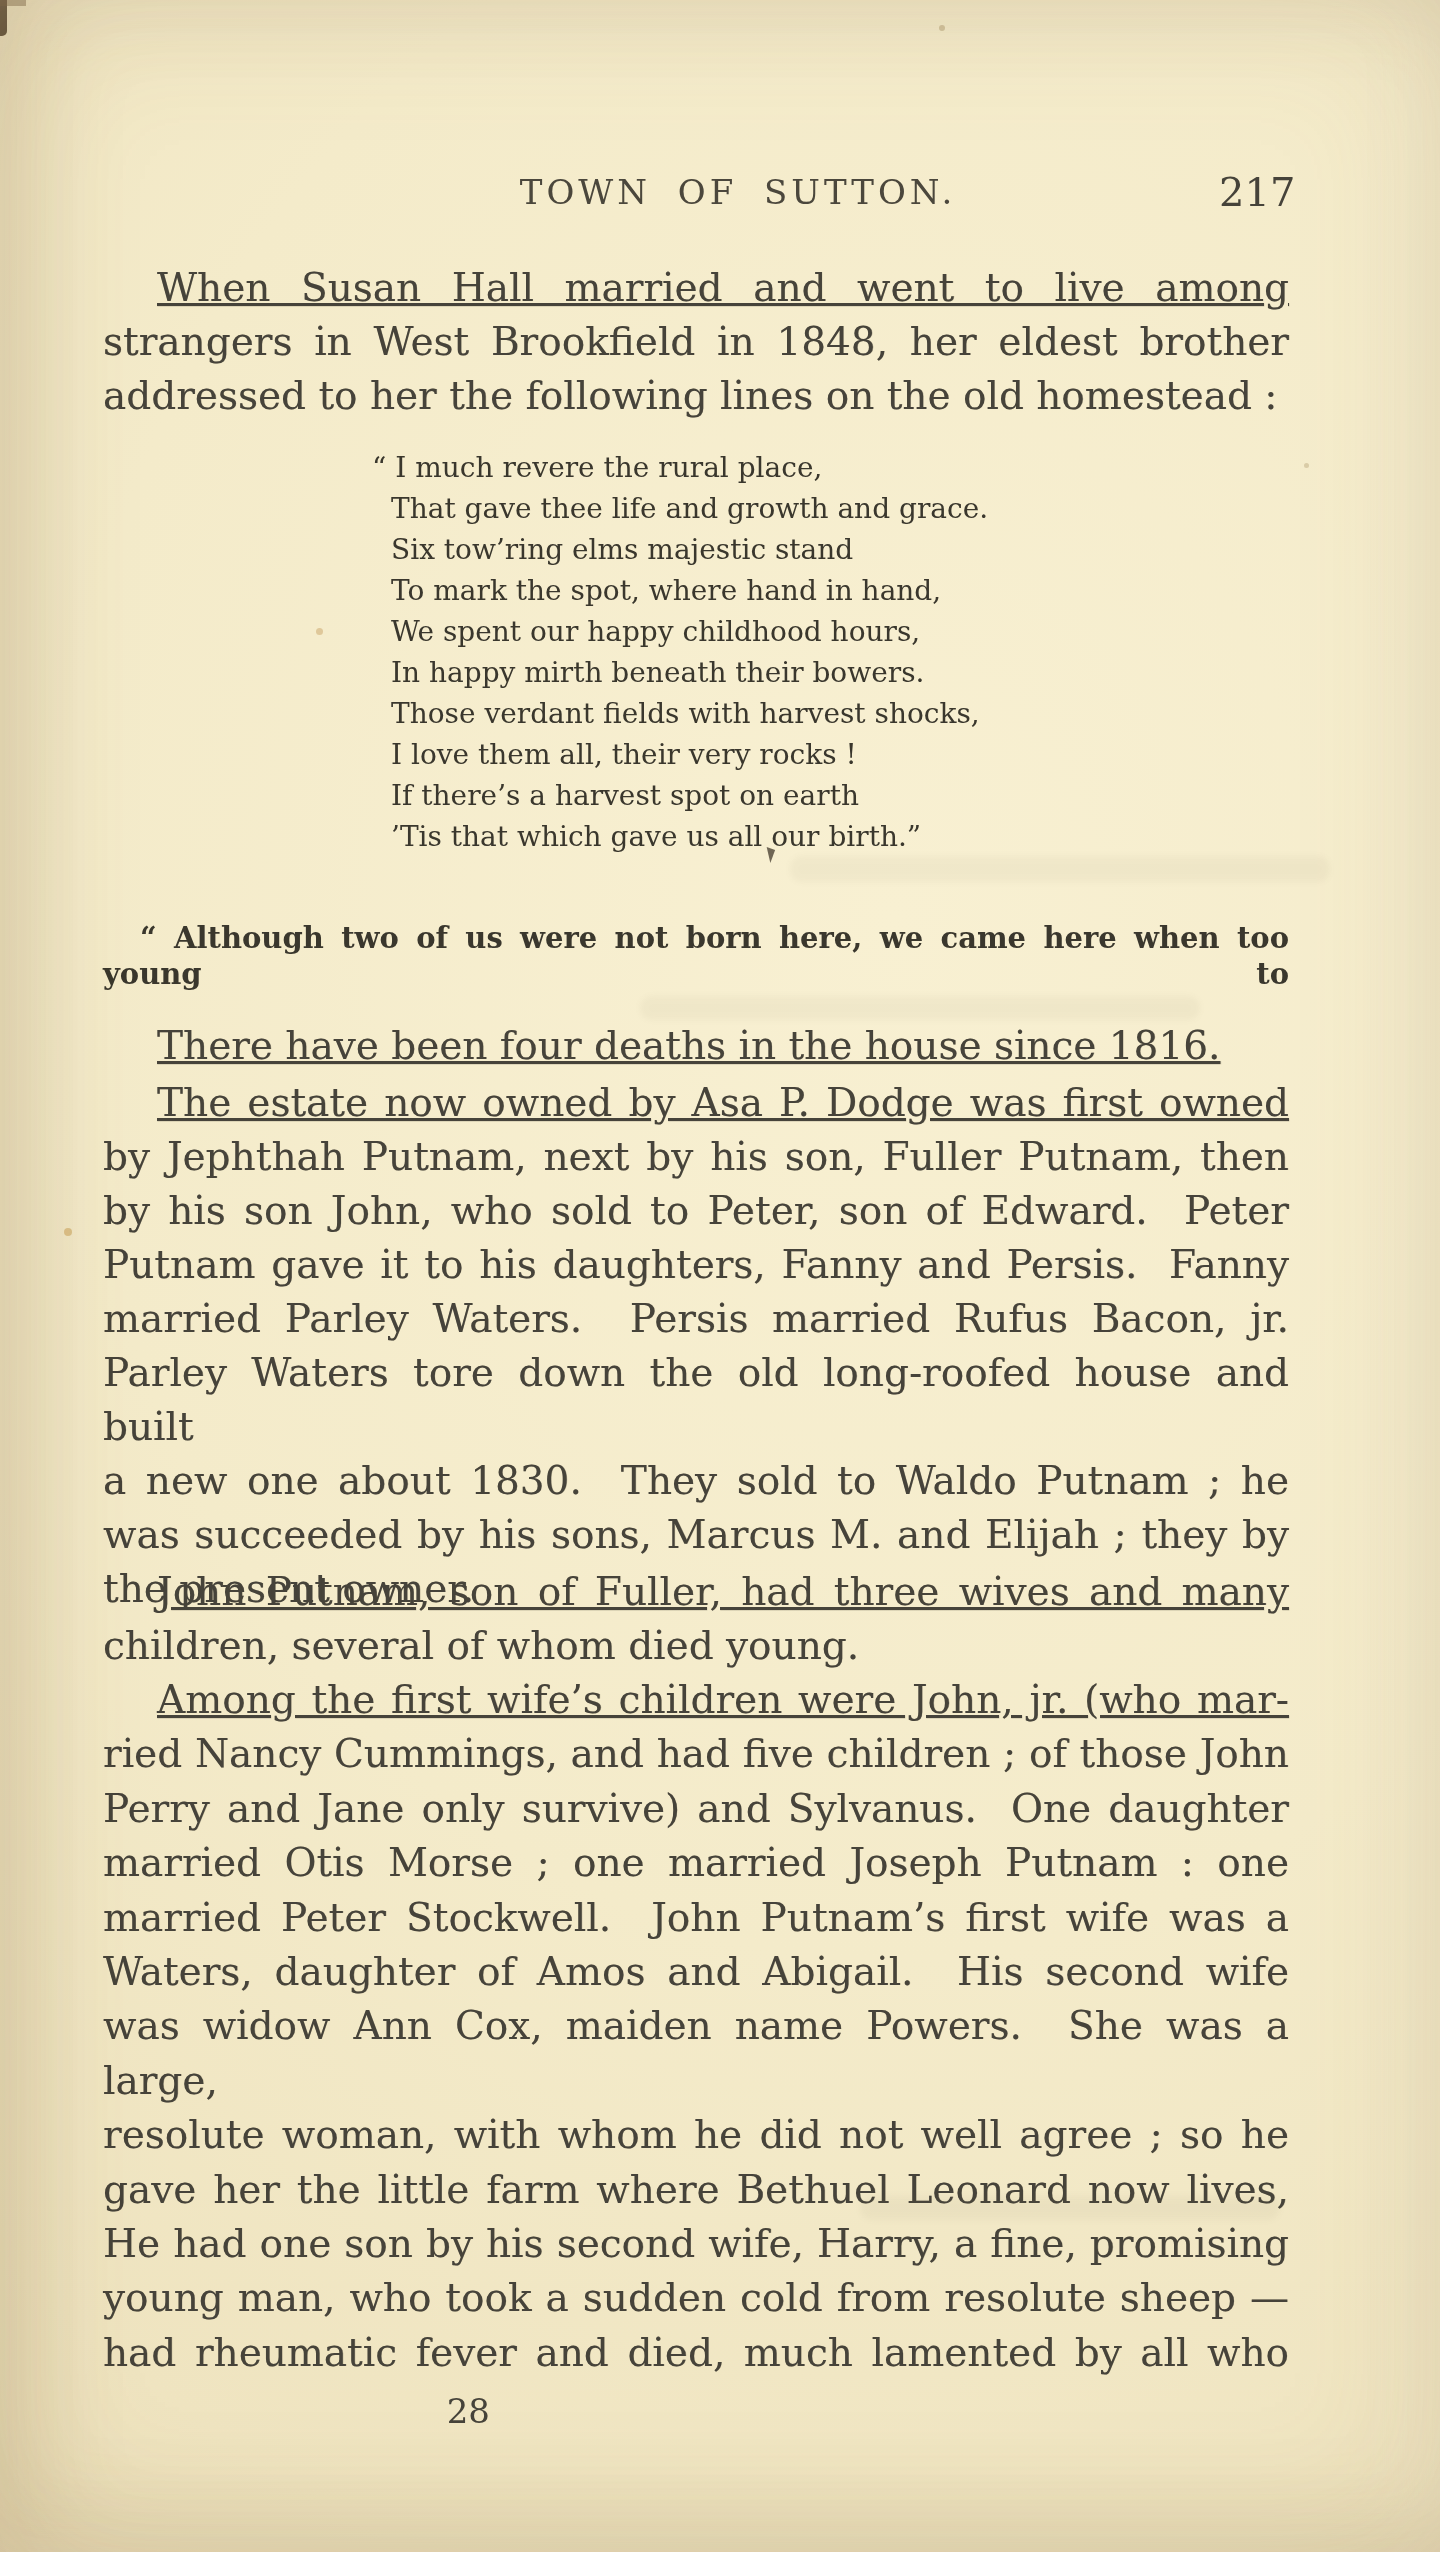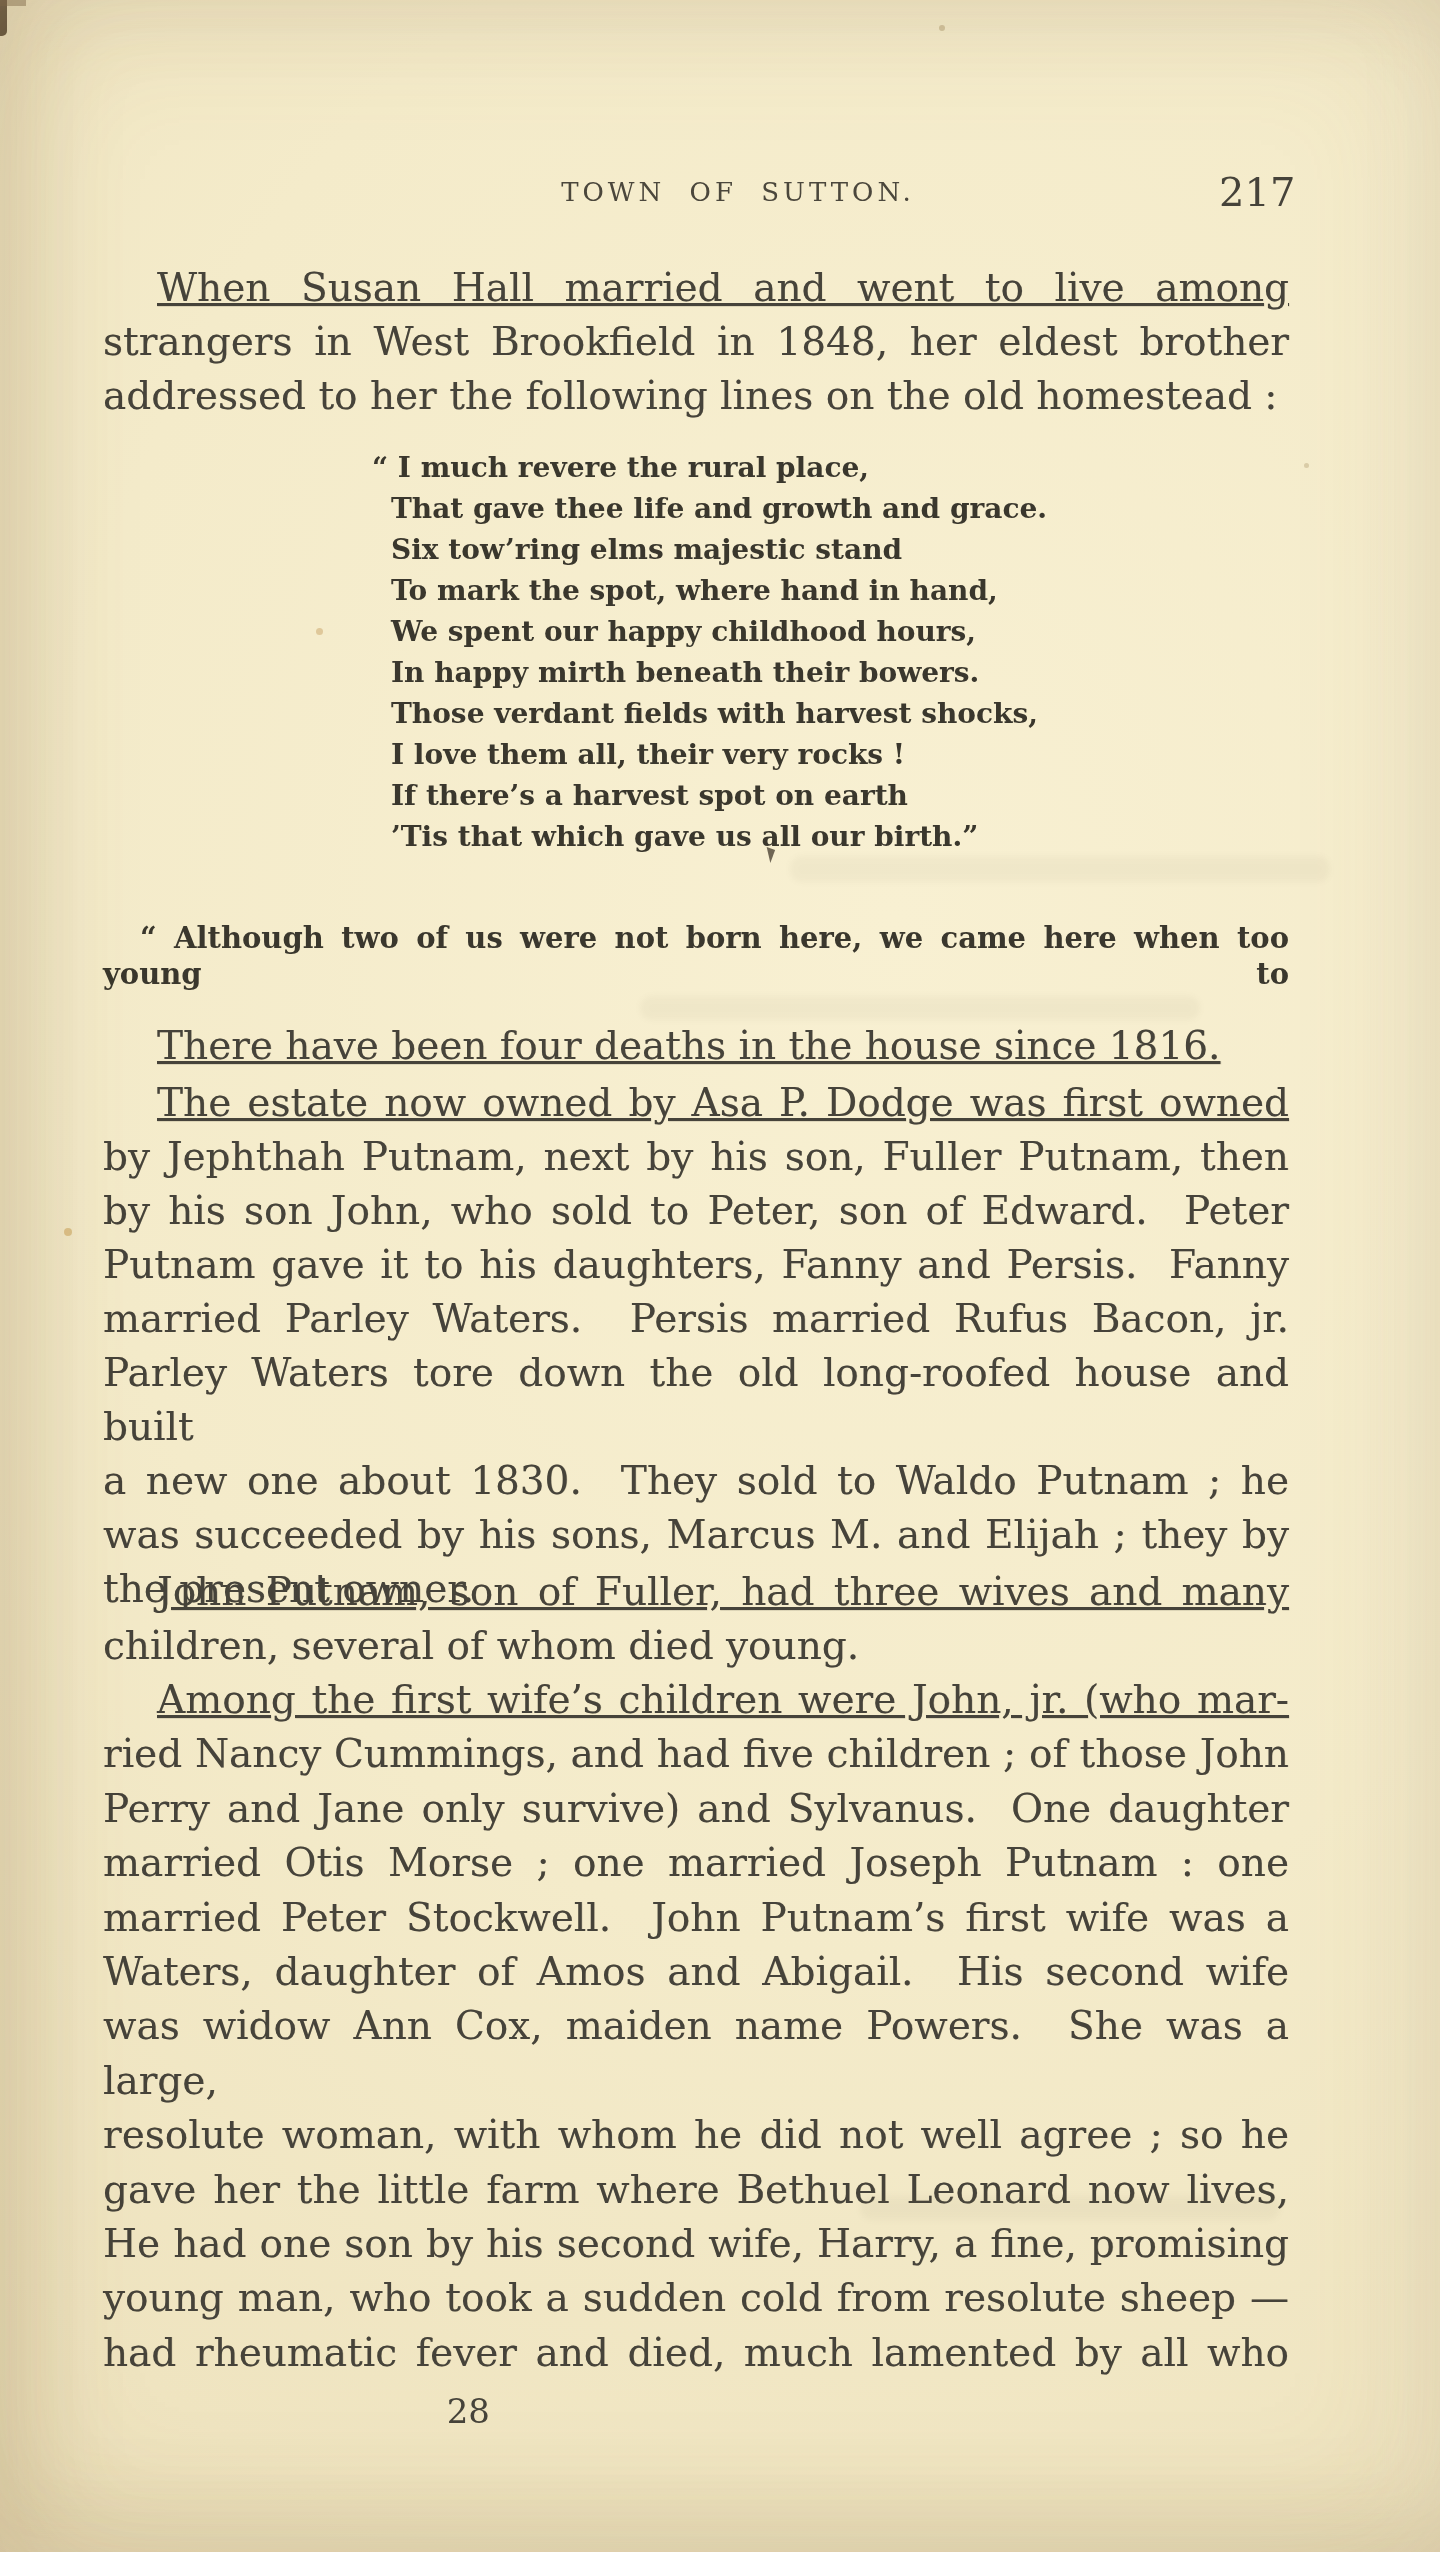--- a/index.html
+++ b/index.html
@@ -16,40 +16,40 @@
     content:"";position:absolute;inset:0;pointer-events:none;
     box-shadow:
       inset 0 0 150px rgba(140,110,60,.16),
       inset 45px 0 90px rgba(130,100,55,.10),
       inset -30px 0 70px rgba(255,250,232,.22),
       inset 0 -40px 90px rgba(140,110,60,.08);
   }
   
   .running-title{
     position:absolute;top:170px;left:0;right:0;
-    text-align:center;font-size:26px;line-height:44px;
+    text-align:center;font-size:34px;line-height:44px;
     letter-spacing:4px;word-spacing:12px;color:#4b473c;padding-left:36px;
   }
   .page-number{
     position:absolute;top:169px;left:1219px;
     font-size:40px;line-height:46px;color:#46433a;
   }
   
   .block{
     position:absolute;left:103px;width:1186px;
     font-size:39px;line-height:54px;color:#46433a;
     text-shadow:0.3px 0.4px 0.6px rgba(75,65,48,.35);
   }
   .line{white-space:pre-wrap;}
   .j{text-align:justify;text-align-last:justify;}
   .ind{text-indent:54px;text-decoration:underline;}
   .p1{top:261px;}
   .poem{
     top:447px;left:391px;width:880px;
-    font-size:28px;line-height:41px;font-weight:bold;color:#3a372d;
+    font-size:28px;line-height:41px;font-weight:normal;color:#3a372d;
     text-shadow:none;
   }
   .poem .hangq{text-indent:-19px;}
   .headds{top:860px;line-height:52px;}
   .headds .line{text-indent:60px;}
   .quote{
     top:921px;font-size:29px;line-height:35.5px;font-weight:bold;color:#3a372d;
     text-shadow:none;
   }
   .quote .qind{text-indent:37px;}

